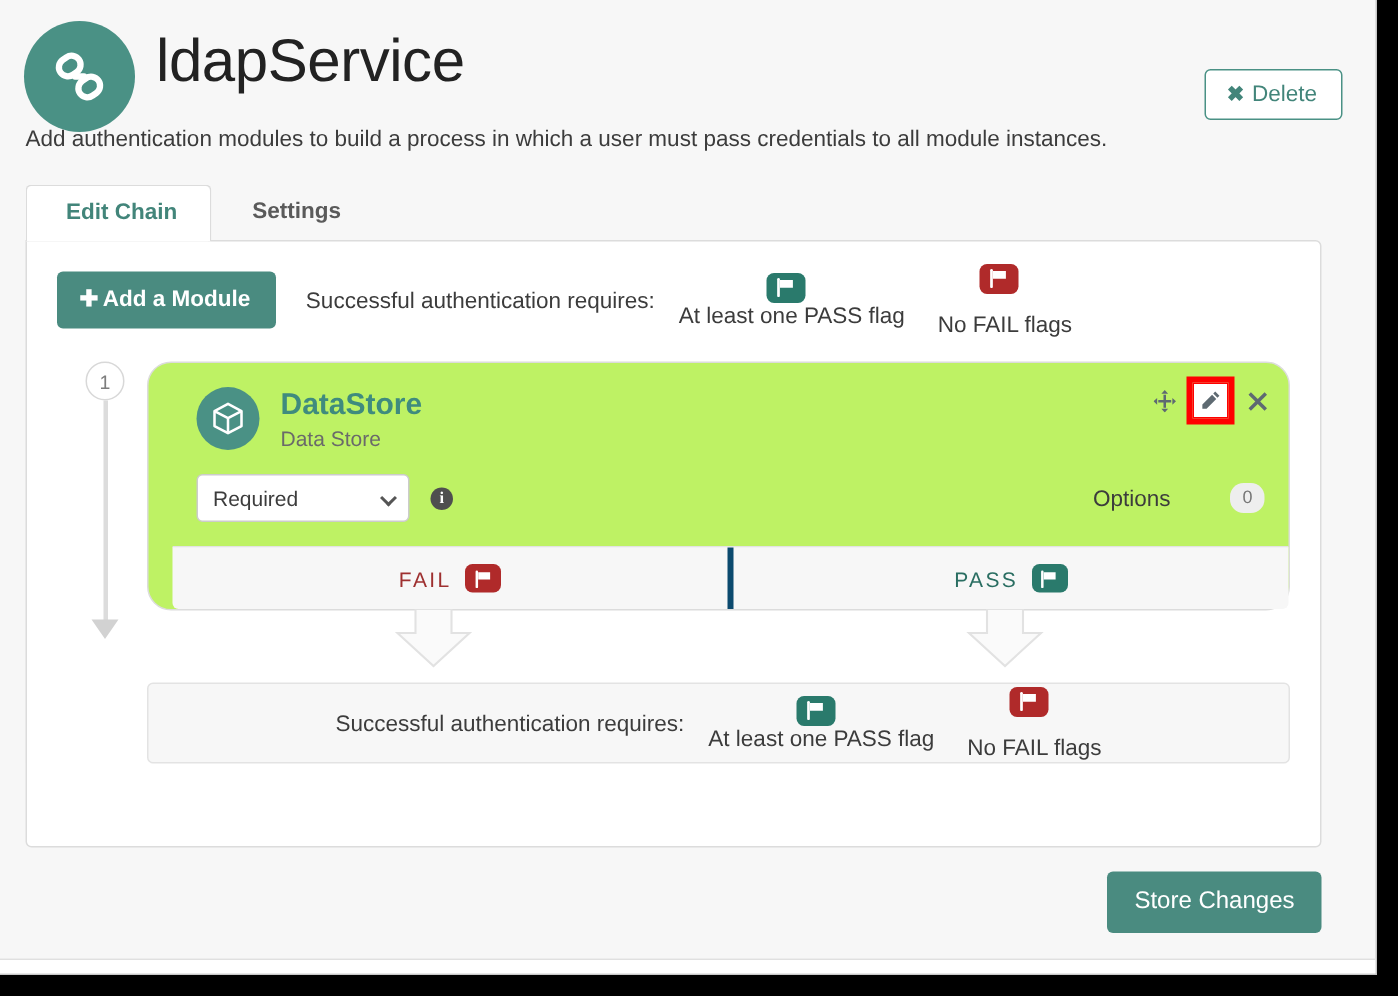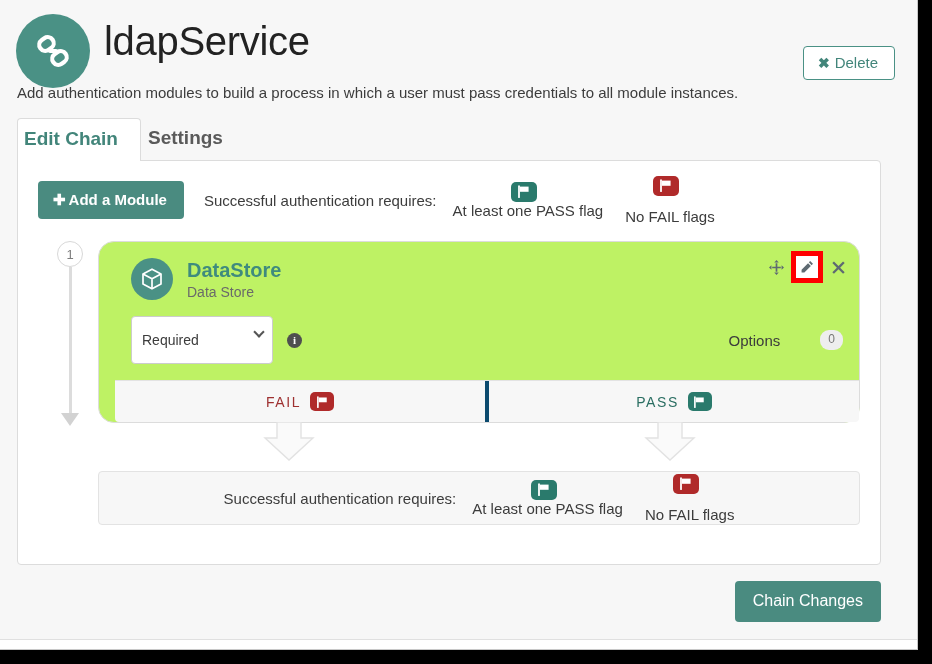--- a/index.html
+++ b/index.html
@@ -75,22 +75,22 @@
   
   .tabs {
     margin: 21px 0 0 17px;
     display: flex;
     align-items: flex-end;
     height: 38px;
     position: relative;
     z-index: 3;
   }
   .tab {
-    padding: 10px 22px 11px 6px;
-    font-size: 19px;
+    padding: 10px 22px 11px 26px;
+    font-size: 15px;
     font-weight: bold;
     color: #5a5a5a;
     cursor: pointer;
     border: 1px solid transparent;
     border-bottom: none;
     border-radius: 4px 4px 0 0;
     line-height: 1.1;
   }
   .tab.active {
     background: #ffffff;
@@ -244,21 +244,21 @@
 
   .module-controls {
     display: flex;
     align-items: center;
     padding: 12px 16px 16px 16px;
   }
   .criteria-select {
     appearance: none;
     -webkit-appearance: none;
     width: 142px;
-    height: 48px;
+    height: 32px;
     border: 1px solid #cccccc;
     border-radius: 4px;
     background: #ffffff;
     font-size: 14px;
     color: #3c3c3c;
     padding: 0 26px 0 10px;
     font-family: "Liberation Sans", sans-serif;
     cursor: pointer;
   }
   .select-wrap { position: relative; display: inline-block; }
@@ -552,17 +552,17 @@
             </span>
             <span>No FAIL flags</span>
           </span>
         </div>
       </div>
 
     </div>
   </div>
 
   <div class="footer">
-    <button class="save-btn">Chain Changes</button>
+    <button class="save-btn">Store Changes</button>
   </div>
 
   <div class="bottom-strip"></div>
 </div>
 
 </body></html>

